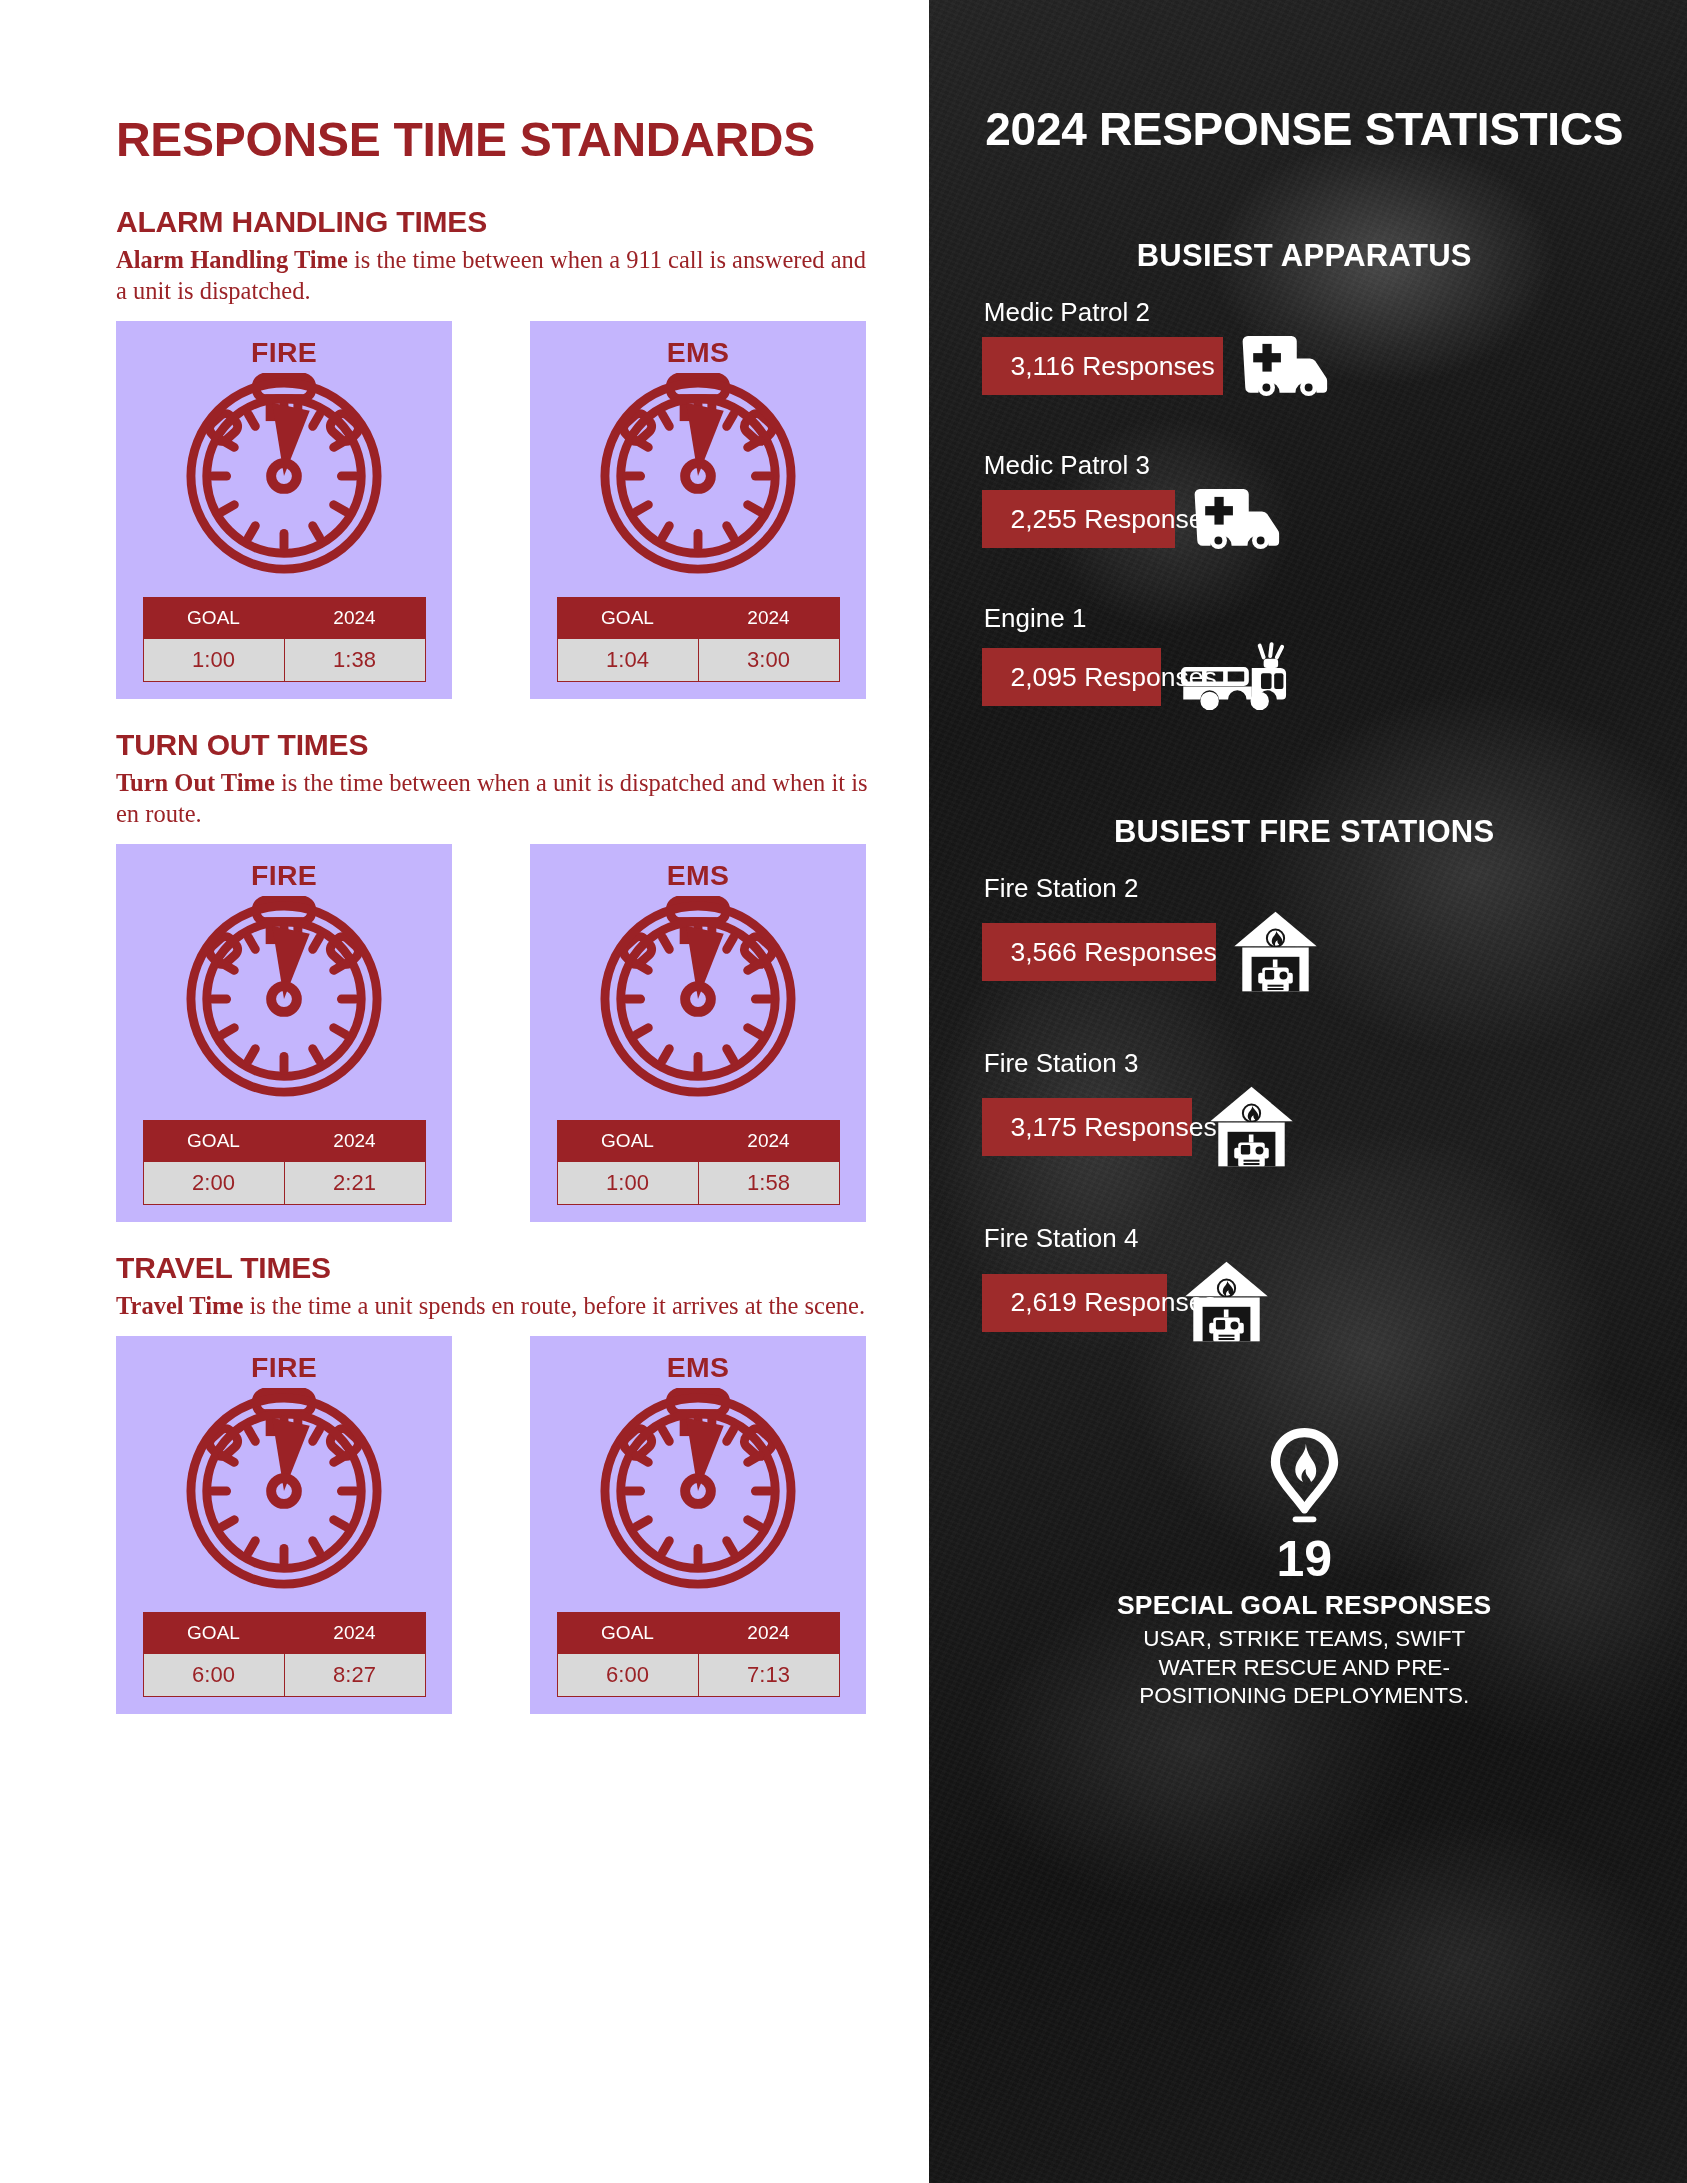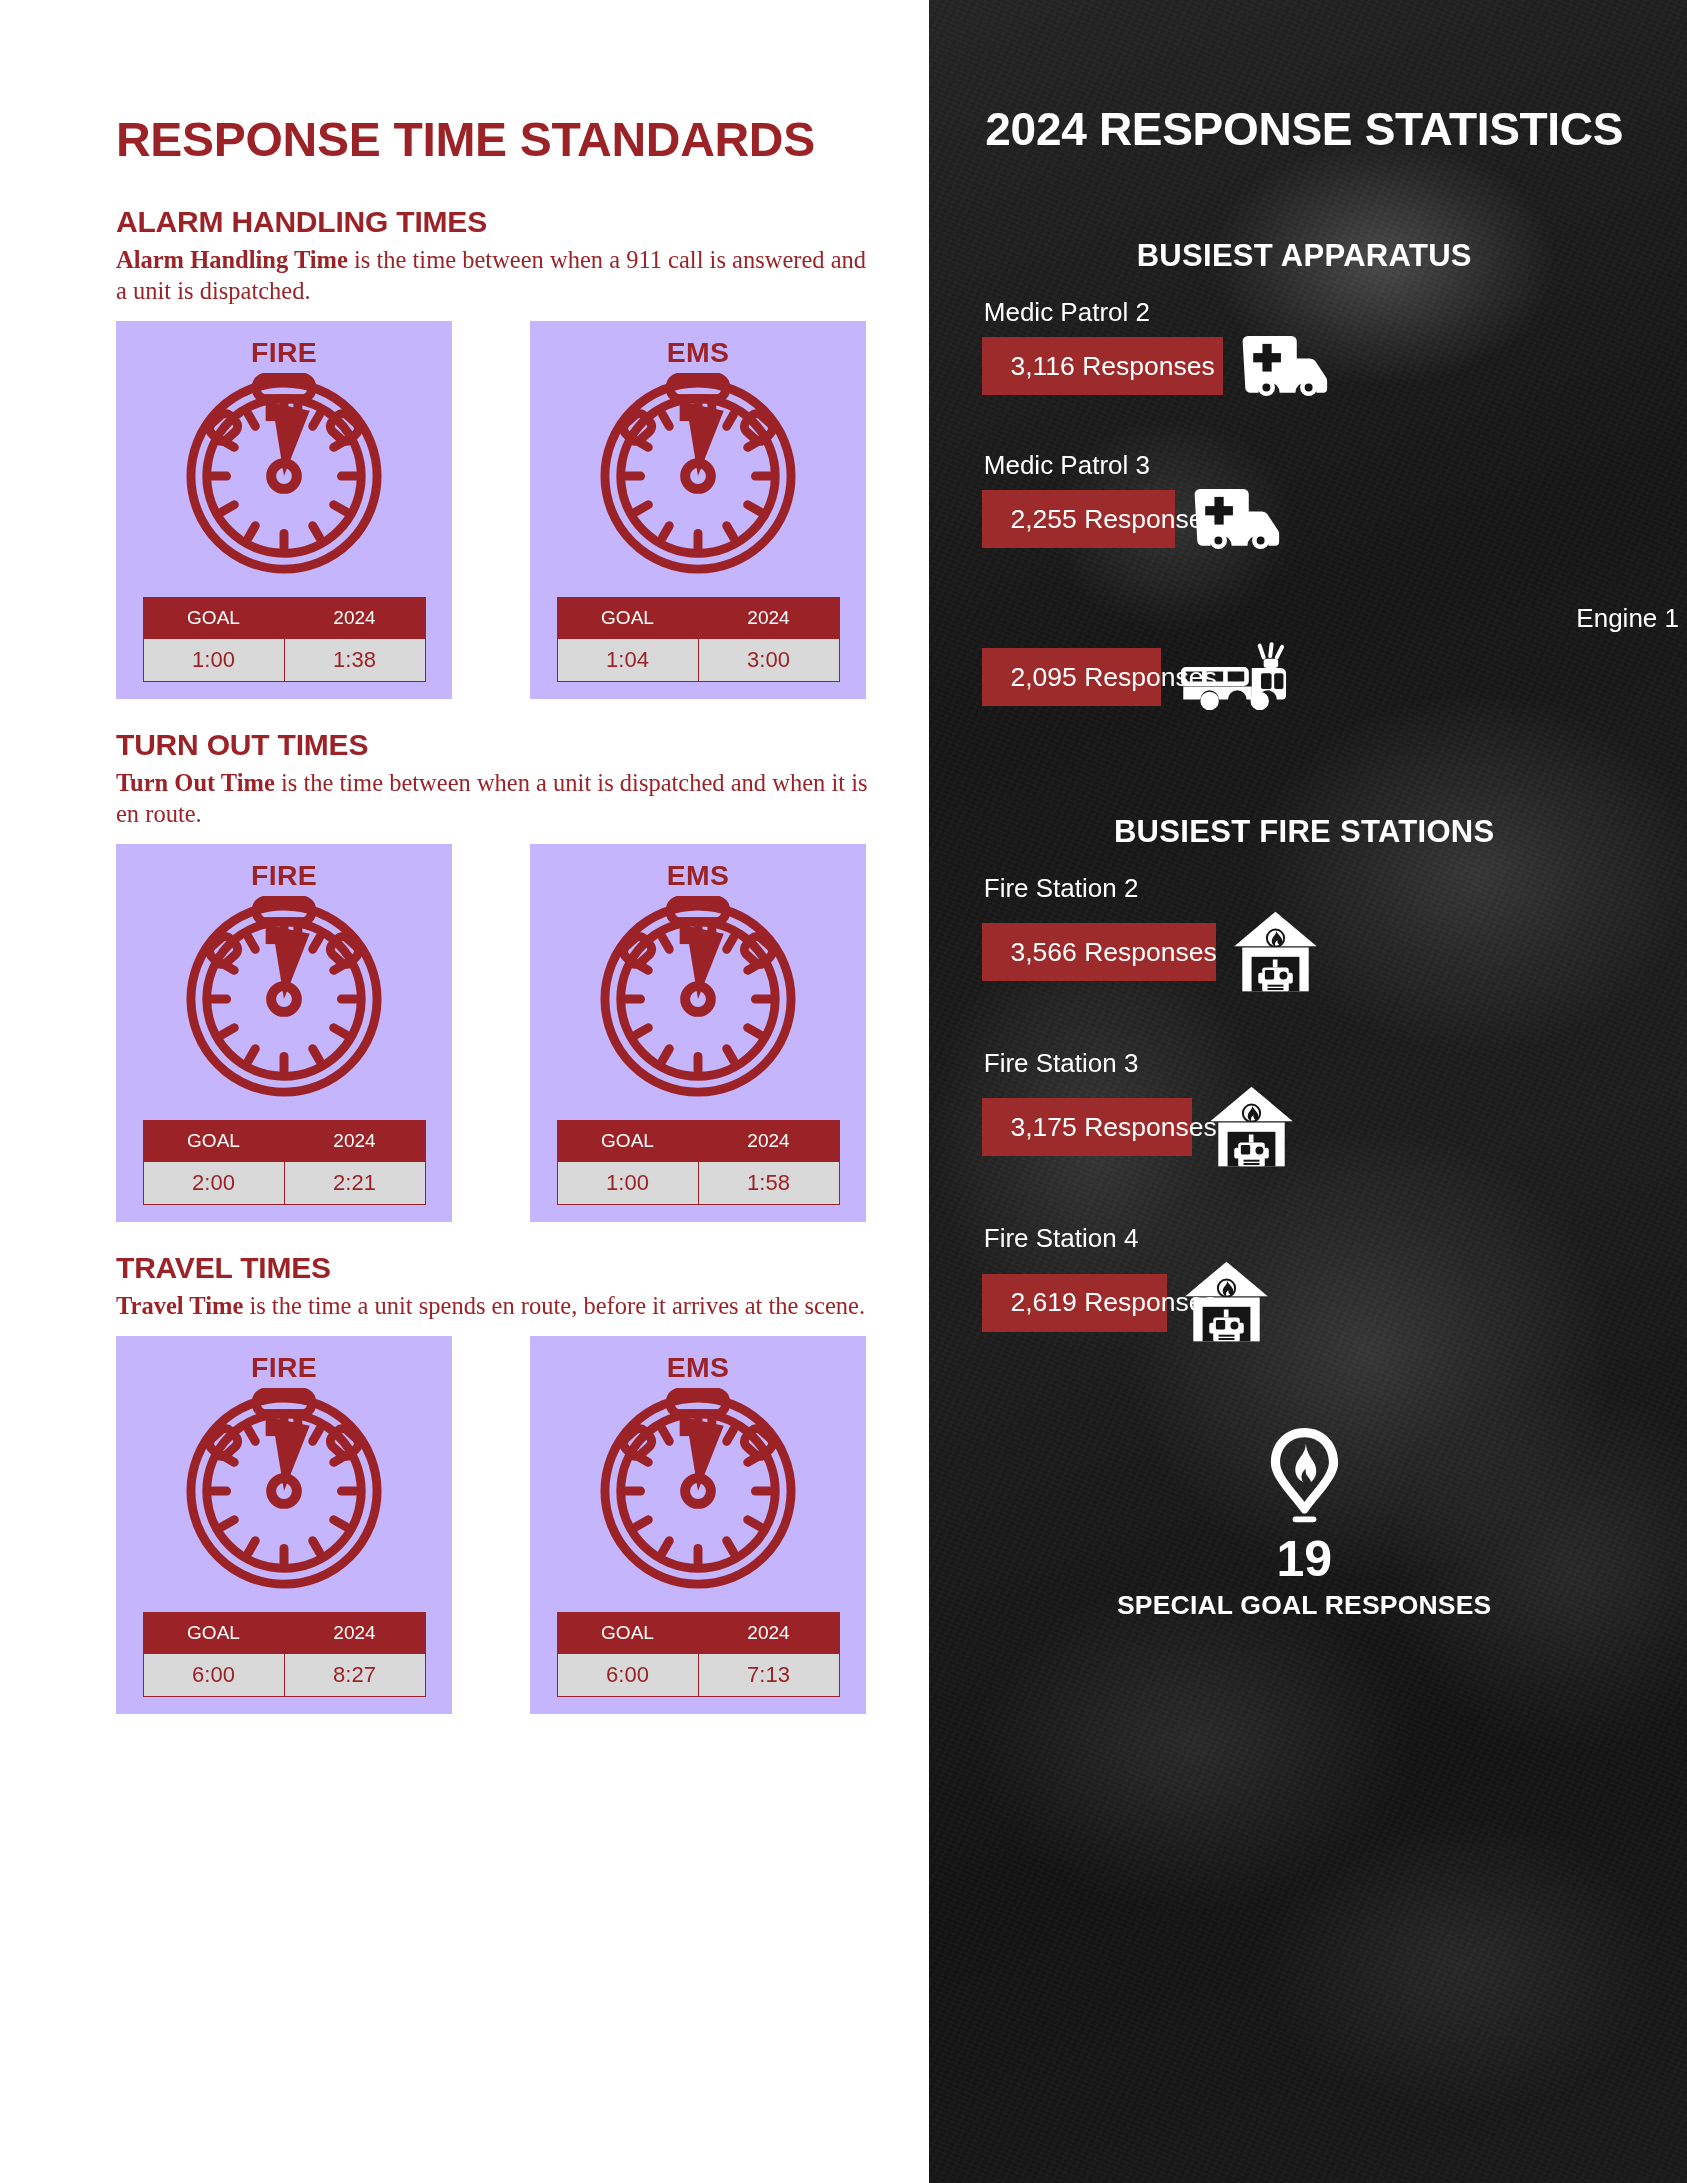--- a/index.html
+++ b/index.html
@@ -414,21 +414,21 @@
              a16 16 0 0 0-32 0 h-24 a16 16 0 0 0-32 0 h-12 a8 8 0 0 1-8-8 Z" fill="#ffffff"></path>
     <rect x="34" y="16" width="14" height="42" fill="#151515"></rect>
     <rect x="20" y="30" width="42" height="14" fill="#151515"></rect>
     <circle cx="40" cy="82" r="13" fill="#ffffff"></circle>
                   <circle cx="40" cy="82" r="6" fill="#151515"></circle>
     <circle cx="104" cy="82" r="13" fill="#ffffff"></circle>
                   <circle cx="104" cy="82" r="6" fill="#151515"></circle>
   </svg></span>
             </div>
           </div>
-          <div class="stat-block" style="margin-top: 52px; text-align: right;">
+          <div class="stat-block" style="margin-top: 52px;">
             <div class="stat-name">Engine 1</div>
             <div class="stat-barwrap">
               <div class="stat-bar" style="width: 179px;">
                 <span>2,095 Responses</span>
               </div>
               <span class="stat-icon"><svg width="112" height="73" viewBox="0 0 170 110">
     <g stroke="#ffffff" stroke-width="6" stroke-linecap="round">
       <line x1="130" y1="26" x2="124" y2="8"></line>
                     <line x1="140" y1="24" x2="142" y2="6"></line>
                     <line x1="150" y1="26" x2="158" y2="10"></line>
@@ -543,17 +543,18 @@
           <svg width="85" height="99" viewBox="0 0 128 150">
             <path d="M64 6 C33 6 13 30 13 58 C13 82 38 104 60 134 C61.6 136.2 66.4 136.2 68 134 C90 104 115 82 115 58 C115 30 95 6 64 6 Z
                      M64 20 C87 20 101 38 101 58 C101 76 82 95 64 118 C46 95 27 76 27 58 C27 38 41 20 64 20 Z" fill="#ffffff"></path>
             <path d="M66 30 C66 44 56 50 52 60 C47 72 52 84 62 88 C57 80 60 72 66 68 C64 78 72 80 74 88
                      C82 82 84 70 79 60 C75 52 68 46 66 30 Z" fill="#ffffff"></path>
             <rect x="46" y="140" width="36" height="9" rx="4.5" fill="#ffffff"></rect>
           </svg>
         </span>
         <div class="special-num">19</div>
         <div class="special-label">SPECIAL GOAL RESPONSES</div>
+        <div class="special-desc">USAR, STRIKE TEAMS, SWIFT WATER RESCUE AND PRE-POSITIONING DEPLOYMENTS.</div>
       </div>
     </div>
   </div>
 </div>
 
 
 </body></html>

